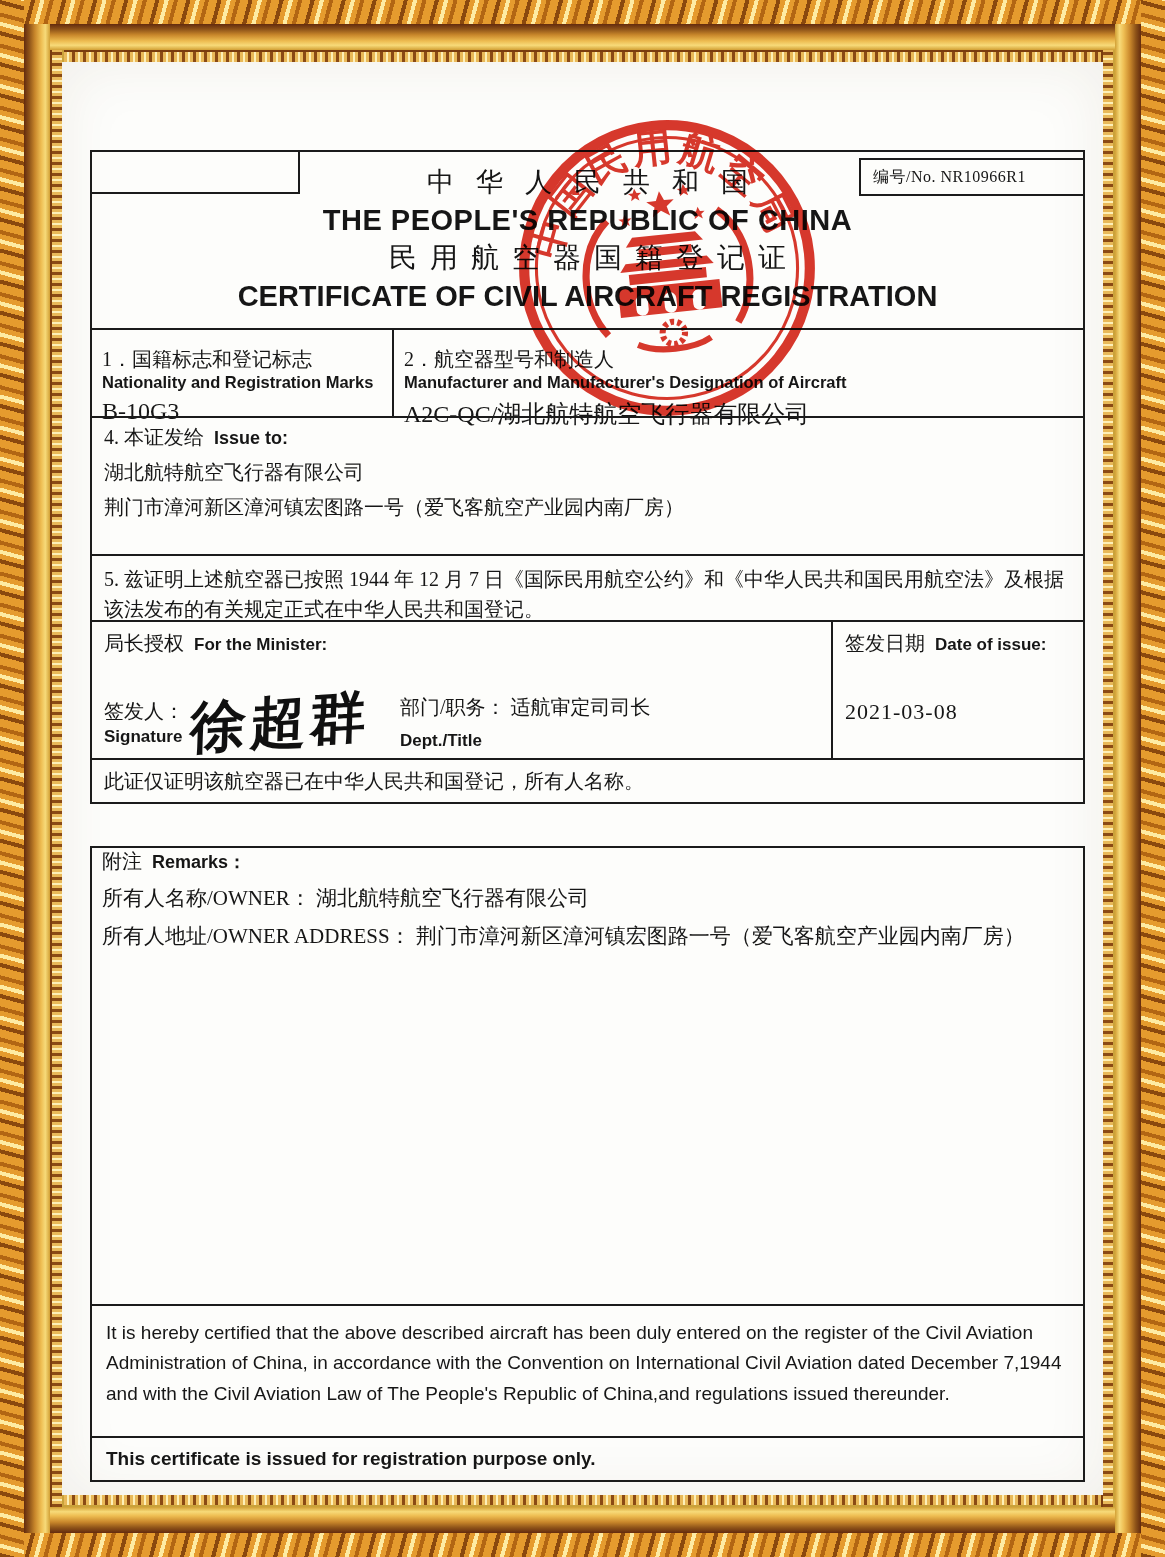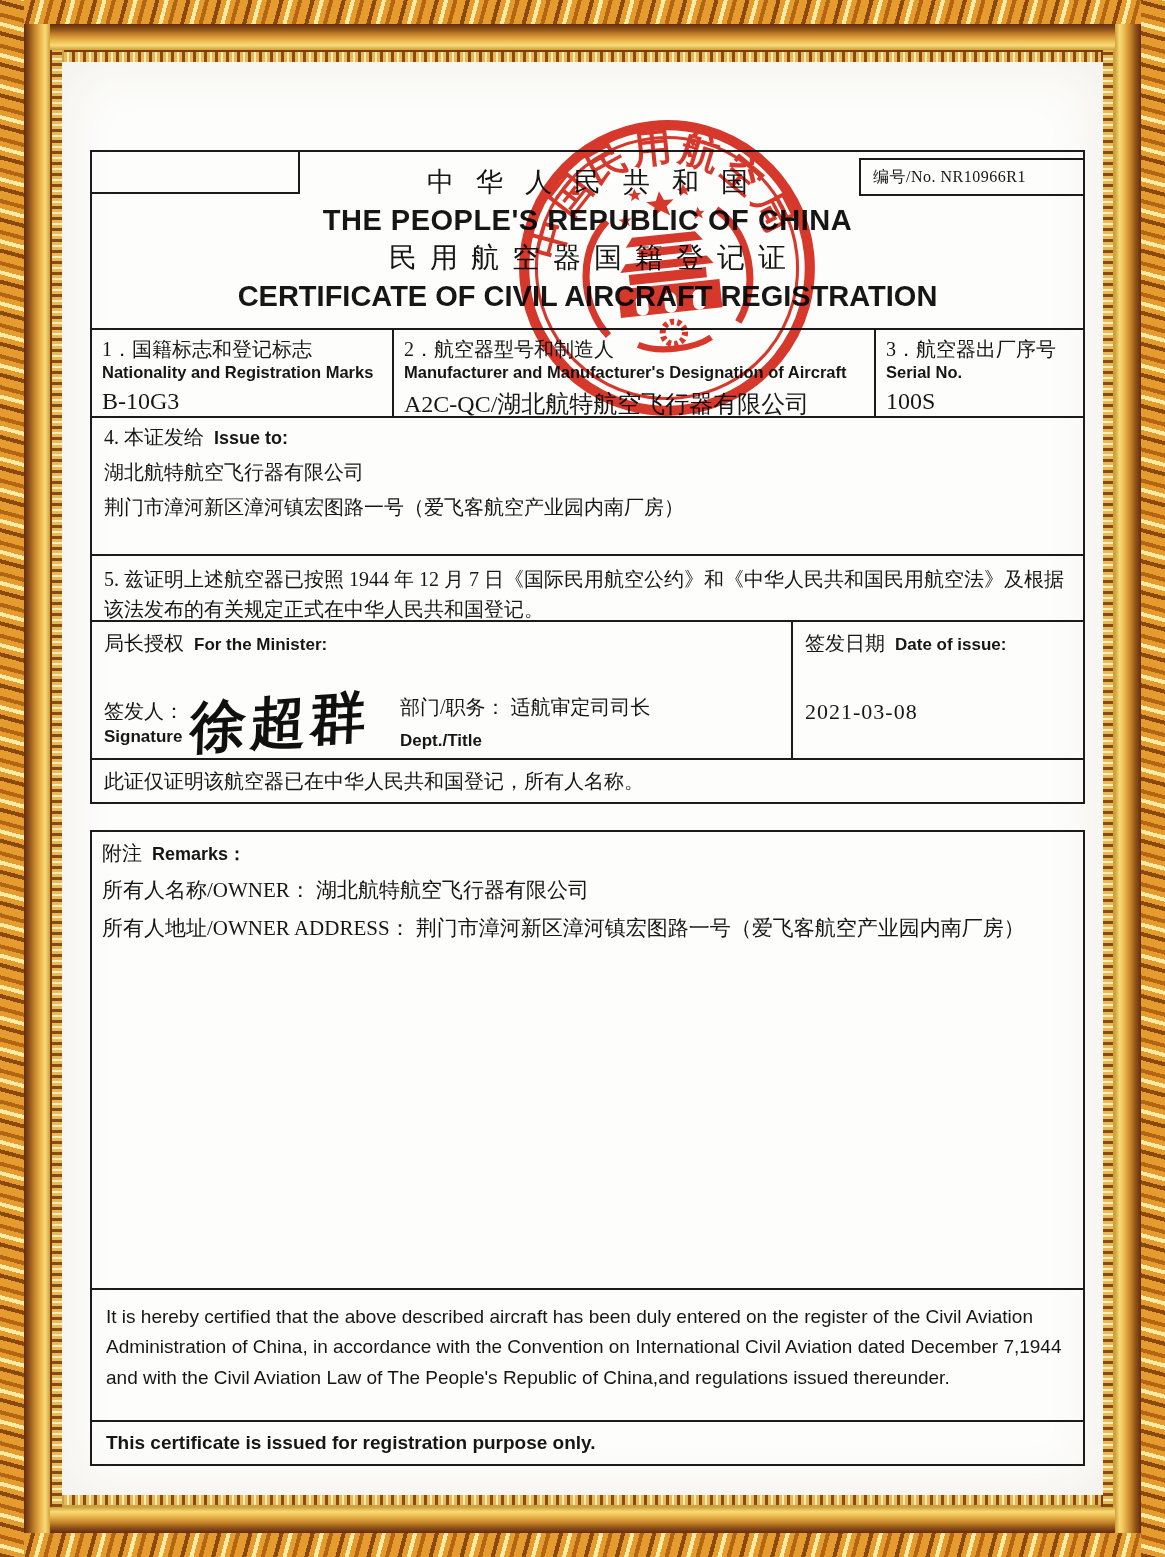--- a/index.html
+++ b/index.html
@@ -55,49 +55,49 @@
     border-right:2px solid #1b1b1b;border-bottom:2px solid #1b1b1b;border-left:2px solid #1b1b1b;border-top:2px solid #1b1b1b;}
   .serial-box{position:absolute;right:-2px;top:6px;width:226px;height:38px;
     border:2px solid #1b1b1b;display:flex;align-items:center;padding-left:12px;box-sizing:border-box;
     font-size:16px;letter-spacing:.5px;}
   .t-cn1{font-size:27px;letter-spacing:22px;padding-top:12px;text-indent:22px;}
   .t-en1{font-size:29px;letter-spacing:.5px;margin-top:4px;}
   .t-cn2{font-size:28px;letter-spacing:13px;margin-top:2px;text-indent:13px;}
   .t-en2{font-size:29px;margin-top:3px;}
   
   .row3{display:flex;height:90px;}
-  .cell{padding:6px 10px;box-sizing:border-box;}
+  .cell{padding:16px 10px;box-sizing:border-box;}
   .c1{width:300px;}
   .c2{width:482px;border-left:2px solid #1b1b1b;}
   .c3{flex:1;border-left:2px solid #1b1b1b;}
   .lbl-cn{font-size:20px;}
   .lbl-en{font-size:16.5px;line-height:1.15;}
   .val{font-size:24px;margin-top:6px;}
   
   .issue-box{height:140px;padding:6px 12px;box-sizing:border-box;}
   .issue-line{font-size:20px;margin-top:8px;}
   
   .sec5-box{height:68px;padding:8px 12px;box-sizing:border-box;font-size:20px;line-height:1.5;}
   
   .min-row{display:flex;height:140px;}
   .min-left{flex:1;padding:8px 12px;box-sizing:border-box;position:relative;}
-  .min-right{width:292px;border-left:2px solid #1b1b1b;padding:8px 12px;box-sizing:border-box;}
+  .min-right{width:252px;border-left:2px solid #1b1b1b;padding:8px 12px;box-sizing:border-box;}
   .pair{display:flex;align-items:baseline;gap:10px;}
   .sig-row{display:flex;align-items:center;margin-top:28px;}
   .sig-labels{font-size:20px;line-height:1.4;}
   .signature{
     font-size:56px;font-weight:bold;letter-spacing:4px;margin:0 26px 0 6px;
     transform:rotate(-4deg) skewX(-6deg);color:#101010;white-space:nowrap;
   }
   .dept{font-size:20px;line-height:1.5;margin-left:4px;}
   .date-val{font-size:22px;margin-top:42px;letter-spacing:1px;}
   
   .note-box{height:46px;display:flex;align-items:center;padding:0 12px;font-size:20px;box-sizing:border-box;}
   
-  .remarks-box{height:460px;margin-top:26px;padding:8px 10px;box-sizing:border-box;}
+  .remarks-box{height:460px;margin-top:42px;padding:0 10px;box-sizing:border-box;}
   .rm-line{font-size:21px;line-height:1.45;margin-top:8px;}
   
   .cert-box{height:134px;padding:12px 14px;box-sizing:border-box;font-size:19px;line-height:1.6;font-weight:normal;
     font-family:"Liberation Sans", sans-serif;}
   .purpose-box{height:46px;display:flex;align-items:center;padding:0 14px;font-size:19px;font-weight:bold;
     font-family:"Liberation Sans", sans-serif;box-sizing:border-box;}
   
   .seal{position:absolute;left:452px;top:53px;width:306px;height:306px;
     mix-blend-mode:multiply;opacity:.93;pointer-events:none;z-index:5;}
 </style>
@@ -171,25 +171,20 @@
       <div class="box row3">
         <div class="cell c1">
           <div class="lbl-cn cn">1．国籍标志和登记标志</div>
           <div class="lbl-en en">Nationality and Registration Marks</div>
           <div class="val cn">B-10G3</div>
         </div>
         <div class="cell c2">
           <div class="lbl-cn cn">2．航空器型号和制造人</div>
           <div class="lbl-en en">Manufacturer and Manufacturer's Designation of Aircraft</div>
           <div class="val cn">A2C-QC/湖北航特航空飞行器有限公司</div>
-        </div>
-        <div class="cell c3">
-          <div class="lbl-cn cn">3．航空器出厂序号</div>
-          <div class="lbl-en en">Serial No.</div>
-          <div class="val cn">100S</div>
         </div>
       </div>
 
       <div class="box issue-box">
         <div class="pair">
           <span class="lbl-cn cn">4. 本证发给</span>
           <span class="lbl-en en" style="font-size:18px">Issue to:</span>
         </div>
         <div class="issue-line cn">湖北航特航空飞行器有限公司</div>
         <div class="issue-line cn">荆门市漳河新区漳河镇宏图路一号（爱飞客航空产业园内南厂房）</div>

